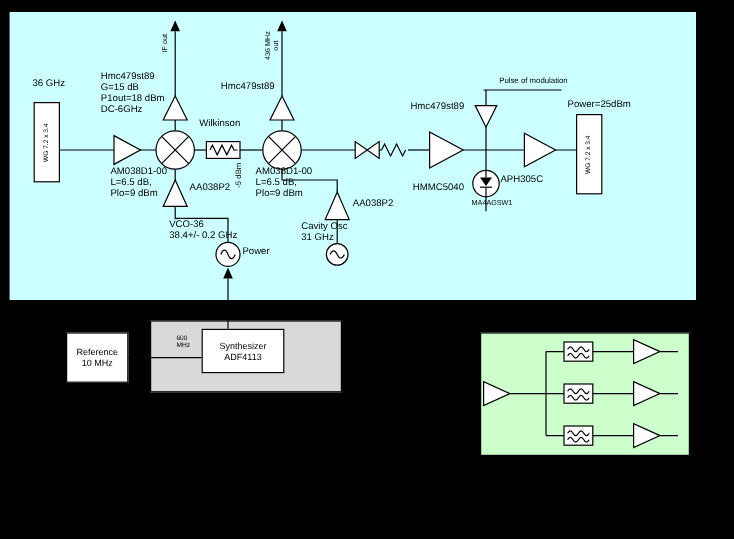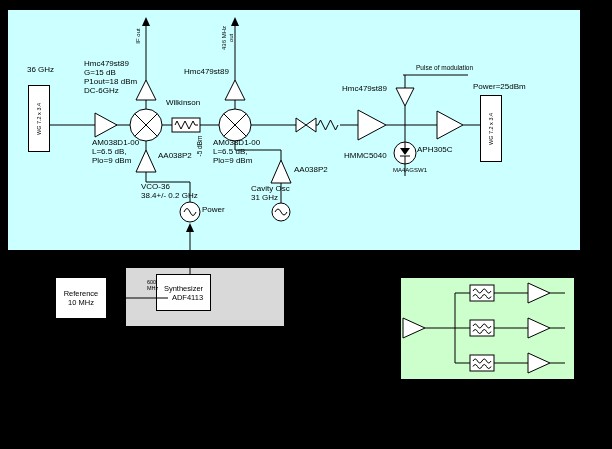--- a/index.html
+++ b/index.html
@@ -14,21 +14,21 @@
   #output-panel { left:400px; top:277px; width:175px; height:103px; background:#ccffcc; border:1px solid #000; }
 
   .box {
     position:absolute; background:#fff; border:1px solid #000;
     display:flex; align-items:center; justify-content:center;
     text-align:center; color:#000; white-space:pre-line;
   }
   #wg-in  { left:28px;  top:85px;  width:22px; height:67px; }
   #wg-out { left:480px; top:95px;  width:22px; height:67px; }
   #reference-box    { left:55px;  top:277px; width:52px; height:42px; font-size:7.5px; line-height:1.2;text-align:center; }
-  #synthesizer-box  { left:156px; top:274px; width:55px; height:37px; font-size:7.5px; line-height:1.2;text-align:right; }
+  #synthesizer-box  { left:168px; top:274px; width:69px; height:37px; font-size:7.5px; line-height:1.2; }
   #power-supply-box { left:185px; top:388px; width:85px; height:26px; font-size:8px; }
 
   .wgtxt { transform:rotate(-90deg); white-space:nowrap; font-size:5.5px; color:#000; }
 
   svg.overlay { position:absolute; left:0; top:0; pointer-events:none; }
 
   .lbl {
     position:absolute; color:#000; font-size:8px; line-height:1.12;
     white-space:pre-line; z-index:4;
   }

